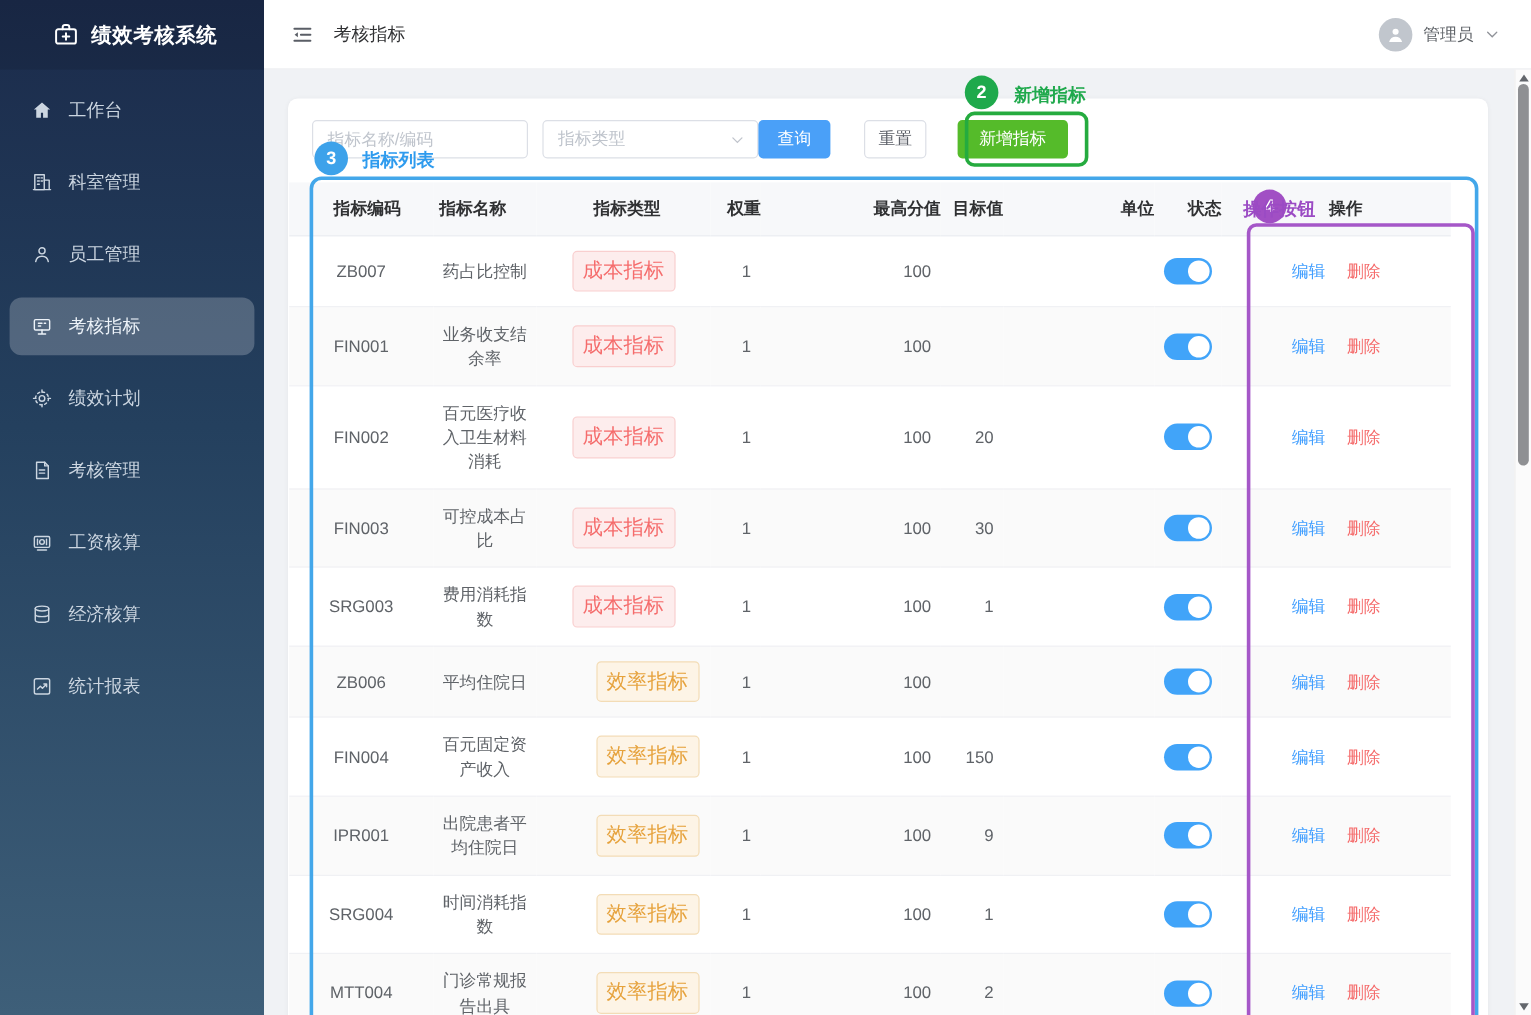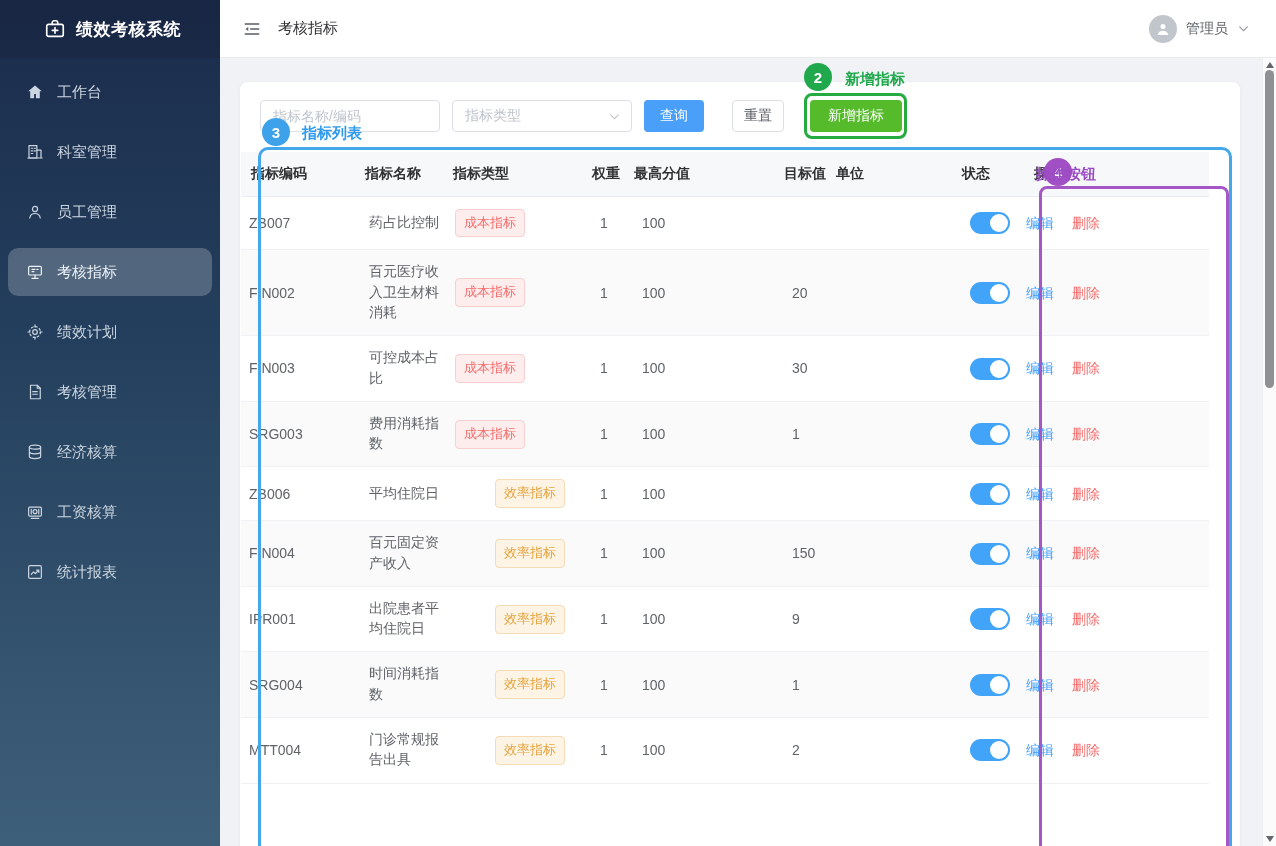--- a/index.html
+++ b/index.html
@@ -45,37 +45,37 @@
   .txt-input { width:180px; height:32px; border:1px solid #dcdfe6; border-radius:4px;
     padding:0 12px; font-size:14px; color:#303133; outline:none;
     font-family:"Liberation Sans","DejaVu Sans",sans-serif; }
   .txt-input::placeholder { color:#bfc4cc; }
   .select { width:180px; height:32px; border:1px solid #dcdfe6; border-radius:4px; margin-left:12px;
     display:flex; align-items:center; justify-content:space-between; padding:0 10px 0 12px;
     color:#bfc4cc; cursor:pointer; background:#fff; }
   .select-chev { width:13px; height:13px; color:#c0c4cc; }
   .btn { height:32px; border-radius:4px; font-size:14px; cursor:pointer; border:none;
     font-family:"Liberation Sans","DejaVu Sans",sans-serif; }
-  .btn-primary { width:60px; margin-left:12px; background:#4aa0f8; color:#fff; }
+  .btn-primary { width:60px; background:#4aa0f8; color:#fff; }
   .btn-plain { width:52px; margin-left:28px; background:#fff; color:#5a5e66; border:1px solid #dcdfe6; }
   .btn-success { width:92px; margin-left:26px; background:#55bb2a; color:#fff; }
 
   
   .tbl { margin:20px 0 0 1px; width:968px; border-collapse:collapse; table-layout:fixed; }
   .tbl th { height:44px; background:#f7f8fa; font-weight:bold; font-size:14px; color:#303133;
     border-bottom:1px solid #e9ecf0; }
   .tbl td { padding:12px 8px; border-bottom:1px solid #f0f1f4; color:#5f6368; line-height:1.45;
     vertical-align:middle; }
   .tbl tbody tr:nth-child(even) { background:#fafafa; }
-  .al { text-align:left; } .ac { text-align:left; }
+  .al { text-align:center; } .ac { text-align:right; }
   .c1 { padding-left:10px; } th.c1 { padding-left:10px; }
-  .c2 { padding:12px 24px 12px 4px; word-break:break-all;font-family:Liberation Mono, monospace; } th.c2 { padding-left:4px; }
+  .c2 { padding:12px 24px 12px 4px; word-break:break-all; } th.c2 { padding-left:4px; }
   .c3 { padding-left:6px; } th.c3 { padding-left:6px; }
   .c9 { padding-left:16px; } th.c9 { padding-left:16px; }
-  .badge { display:inline-block; font-size:13px; padding:4px 8px; border-radius:4px; white-space:nowrap; }
+  .badge { display:inline-block; font-size:17px; padding:4px 8px; border-radius:4px; white-space:nowrap; }
   .badge.danger { color:#f56c6c; background:#fdeded; border:1px solid #f9cfcf; }
   .badge.warning { color:#e6a23c; background:#fdf4e6; border:1px solid #f3dcb6;margin-left:40px; }
   .toggle { display:inline-block; width:40px; height:22px; border-radius:11px; background:#41a4f9;
     position:relative; cursor:pointer; vertical-align:middle; }
   .toggle .knob { position:absolute; right:2px; top:2px; width:18px; height:18px; border-radius:50%;
     background:#fff; }
   .lnk { cursor:pointer; text-decoration:none; font-size:14px; }
   .lnk.edit { color:#409eff; margin-right:18px; }
   .lnk.del { color:#f56c6c; }
 
@@ -169,35 +169,35 @@
           <svg viewBox="0 0 24 24" fill="none" stroke="currentColor" stroke-width="1.6" stroke-linecap="round" stroke-linejoin="round">
             <path d="M6 3h9l4 4v14H6z"></path>
             <path d="M15 3v4h4M9 11.5h6M9 15h6"></path>
           </svg>
         </span>
     <span class="nav-label">考核管理</span>
   </div>
       <div class="nav-item">
     <span class="nav-ic">
           <svg viewBox="0 0 24 24" fill="none" stroke="currentColor" stroke-width="1.6" stroke-linecap="round" stroke-linejoin="round">
-            <ellipse cx="12" cy="5.5" rx="7.5" ry="2.7"></ellipse>
-            <path d="M4.5 5.5v6.3c0 1.5 3.4 2.7 7.5 2.7s7.5-1.2 7.5-2.7V5.5M4.5 11.8v6.3c0 1.5 3.4 2.7 7.5 2.7s7.5-1.2 7.5-2.7v-6.3"></path>
-          </svg>
-        </span>
-    <span class="nav-label">经济核算</span>
-  </div>
-      <div class="nav-item">
-    <span class="nav-ic">
-          <svg viewBox="0 0 24 24" fill="none" stroke="currentColor" stroke-width="1.6" stroke-linecap="round" stroke-linejoin="round">
             <rect x="3.5" y="5.5" width="17" height="12" rx="1.5"></rect>
             <circle cx="12" cy="11.5" r="2.6"></circle>
             <path d="M7 20.5h10M7 8.5v6M17 8.5v6"></path>
           </svg>
         </span>
     <span class="nav-label">工资核算</span>
+  </div>
+      <div class="nav-item">
+    <span class="nav-ic">
+          <svg viewBox="0 0 24 24" fill="none" stroke="currentColor" stroke-width="1.6" stroke-linecap="round" stroke-linejoin="round">
+            <ellipse cx="12" cy="5.5" rx="7.5" ry="2.7"></ellipse>
+            <path d="M4.5 5.5v6.3c0 1.5 3.4 2.7 7.5 2.7s7.5-1.2 7.5-2.7V5.5M4.5 11.8v6.3c0 1.5 3.4 2.7 7.5 2.7s7.5-1.2 7.5-2.7v-6.3"></path>
+          </svg>
+        </span>
+    <span class="nav-label">经济核算</span>
   </div>
       <div class="nav-item">
     <span class="nav-ic">
           <svg viewBox="0 0 24 24" fill="none" stroke="currentColor" stroke-width="1.6" stroke-linecap="round" stroke-linejoin="round">
             <rect x="3.5" y="3.5" width="17" height="17" rx="2"></rect>
             <path d="M7 15l3.2-3.2 2.3 2.2 4.6-4.6M17.1 12.4V9.4h-3"></path>
           </svg>
         </span>
     <span class="nav-label">统计报表</span>
   </div>
@@ -283,20 +283,37 @@
     <td class="ac"></td>
     <td class="ac"></td>
     <td class="ac">
       <span class="toggle"><span class="knob"></span></span>
     </td>
     <td class="al c9">
       <a class="lnk edit">编辑</a><a class="lnk del">删除</a>
     </td>
   </tr>
           <tr>
+    <td class="al c1">FIN001</td>
+    <td class="al c2">业务收支结余率</td>
+    <td class="al c3">
+      <span class="badge danger">成本指标</span>
+    </td>
+    <td class="ac">1</td>
+    <td class="ac">100</td>
+    <td class="ac"></td>
+    <td class="ac"></td>
+    <td class="ac">
+      <span class="toggle"><span class="knob"></span></span>
+    </td>
+    <td class="al c9">
+      <a class="lnk edit">编辑</a><a class="lnk del">删除</a>
+    </td>
+  </tr>
+          <tr>
     <td class="al c1">FIN002</td>
     <td class="al c2">百元医疗收入卫生材料消耗</td>
     <td class="al c3">
       <span class="badge danger">成本指标</span>
     </td>
     <td class="ac">1</td>
     <td class="ac">100</td>
     <td class="ac">20</td>
     <td class="ac"></td>
     <td class="ac">

